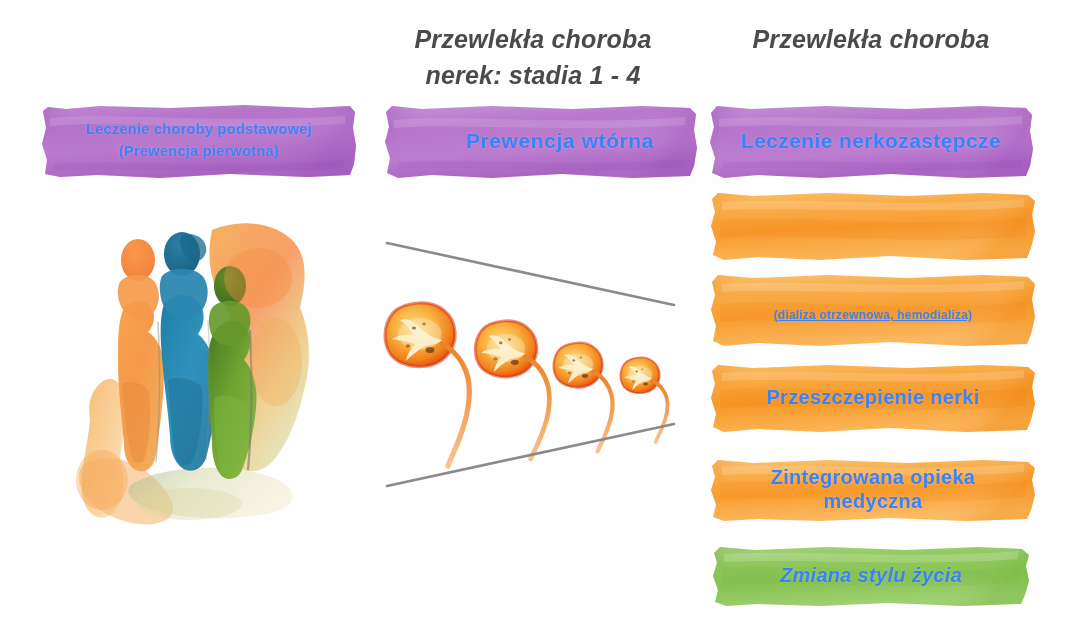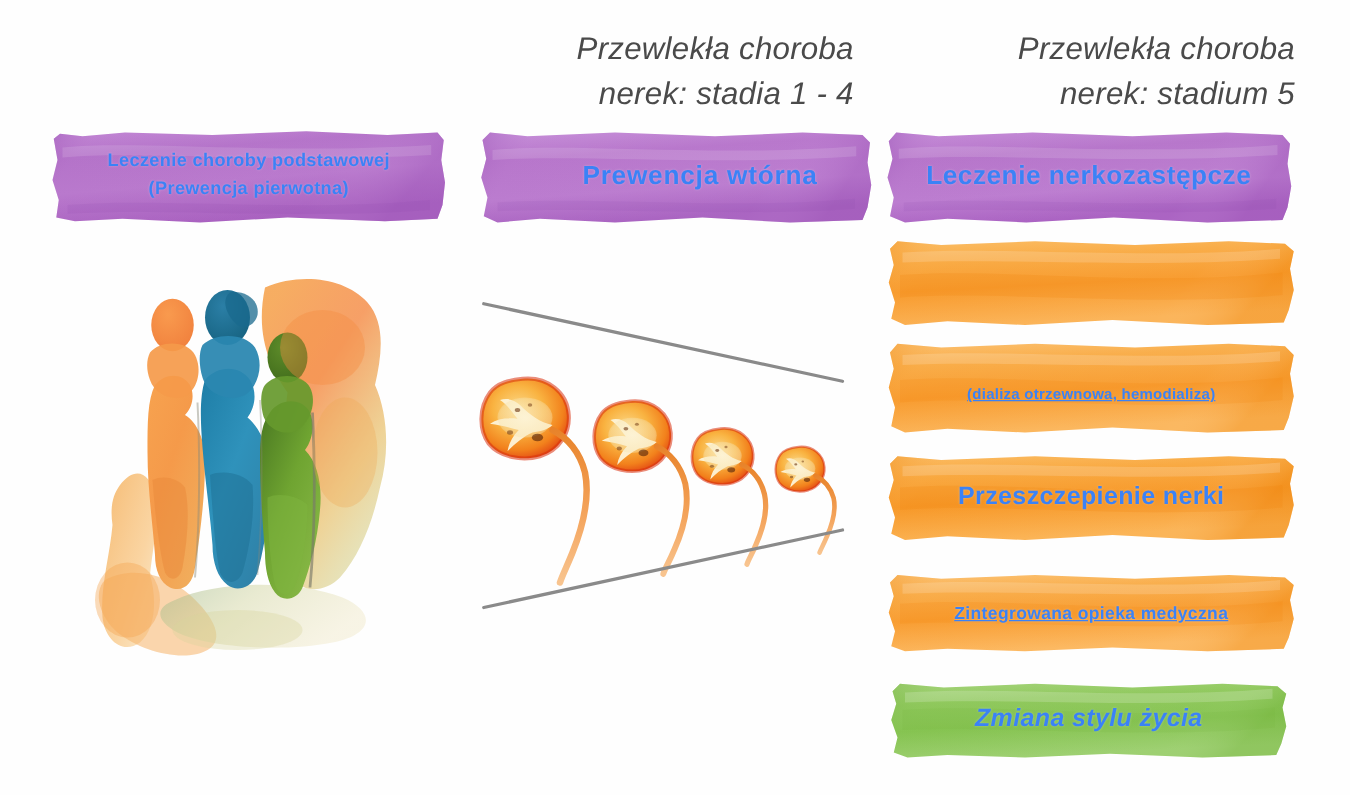--- a/index.html
+++ b/index.html
@@ -20,23 +20,23 @@
     position: absolute;
     left: 0; top: 0;
     width: 1080px;
     height: 636px;
     background: #fefefe;
   }
 
   
   .heading {
     position: absolute;
-    text-align: right;
+    text-align: center;
     font-style: italic;
-    font-weight: 400;
+    font-weight: 700;
     font-size: 25px;
     line-height: 1.42;
     color: #4a4a4a;
     letter-spacing: 0.2px;
     font-family: "Liberation Sans", sans-serif;
   }
   .heading .l1 { display: block; }
   .heading .l2 { display: block; }
 
   #heading-stages { left: 383px; top: 22px; width: 300px; }
@@ -95,21 +95,21 @@
   #banner-hd-center { left: 708px; top: 190px; width: 330px; height: 72px; }
   #banner-hd-center .lbl { font-size: 20px; }
 
   #banner-home-dial { left: 708px; top: 272px; width: 330px; height: 76px; }
   #banner-home-dial .lbl { font-size: 20px; }
 
   #banner-transplant { left: 708px; top: 362px; width: 330px; height: 72px; }
   #banner-transplant .lbl { font-size: 20px; }
 
   #banner-integrated { left: 708px; top: 457px; width: 330px; height: 66px; }
-  #banner-integrated .lbl { font-size: 14px; text-decoration: underline; }
+  #banner-integrated .lbl { font-size: 20px; }
 
   #banner-lifestyle { left: 710px; top: 544px; width: 322px; height: 64px; }
   #banner-lifestyle .lbl { font-size: 20px; font-style: italic; }
 
   
   #people-illustration {
     position: absolute;
     left: 62px;
     top: 212px;
     width: 290px;
@@ -142,21 +142,20 @@
 
 <div class="canvas">
 
   <div class="heading" id="heading-stages">
     <span class="l1">Przewlekła choroba</span>
     <span class="l2">nerek: stadia 1 - 4</span>
   </div>
 
   <div class="heading" id="heading-stage5">
     <span class="l1">Przewlekła choroba</span>
-    <span class="l2">nerek: stadium 5</span>
   </div>
 
   <div class="banner purple" id="banner-primary">
     <div class="paint-layer">
       <svg viewBox="0 0 318 78" preserveAspectRatio="none">
         <defs>
           <linearGradient id="pg1" x1="0" y1="0" x2="0.35" y2="1">
             <stop offset="0%" stop-color="#c48ad6"></stop>
             <stop offset="28%" stop-color="#b473c9"></stop>
             <stop offset="62%" stop-color="#b979cd"></stop>

